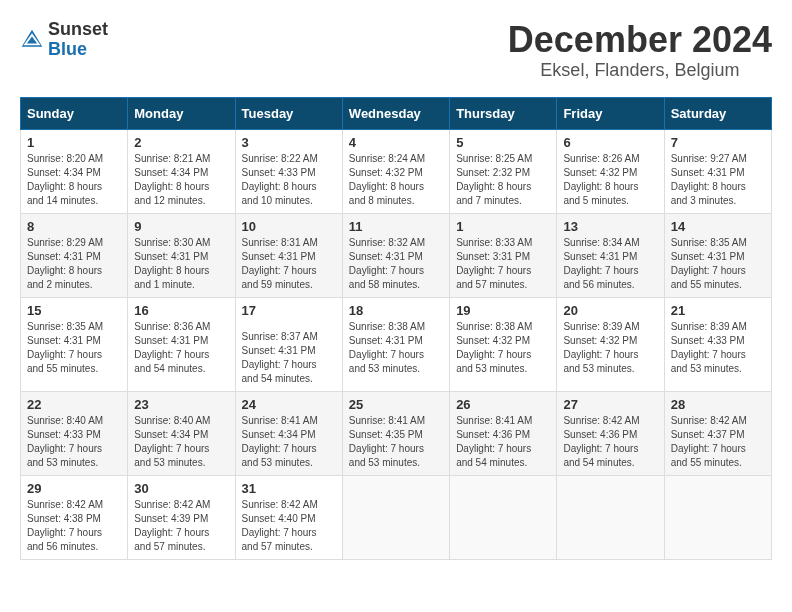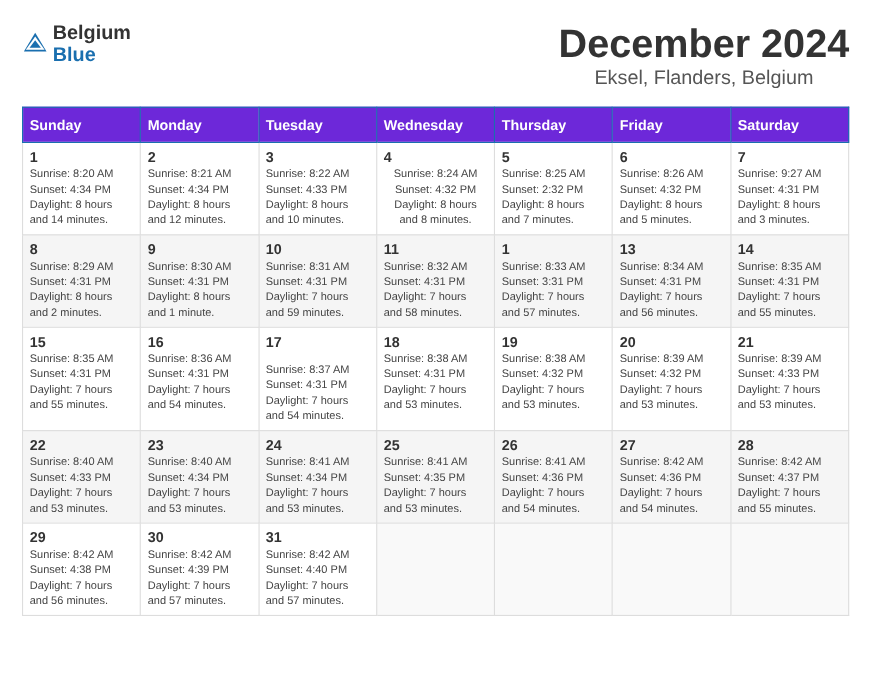--- a/index.html
+++ b/index.html
@@ -45,21 +45,21 @@
       font-size: 18px;
       color: #555;
       text-align: center;
     }
     .calendar {
       width: 100%;
       border-collapse: collapse;
       border: 1px solid #ccc;
     }
     .calendar th {
-      background: #6d28d9;
+      background: #0c4a6e;
       color: #fff;
       font-size: 13px;
       font-weight: bold;
       padding: 8px 6px;
       text-align: left;
       border: 1px solid #1a6faf;
     }
     .calendar td {
       vertical-align: top;
       padding: 5px 6px;
@@ -92,21 +92,21 @@
 <body>
 
 <div class="header-section">
   <div class="logo">
     <svg class="logo-icon" viewBox="0 0 28 28" xmlns="http://www.w3.org/2000/svg">
       <polygon points="14,2 26,22 2,22" fill="#1a6faf"></polygon>
       <polygon points="14,6 24,20 4,20" fill="white"></polygon>
       <polygon points="14,10 20,18 8,18" fill="#1a6faf"></polygon>
     </svg>
     <div>
-      <div class="logo-text"><span class="logo-general">Belgium</span></div>
+      <div class="logo-text"><span class="logo-general">Sunset</span></div>
       <div class="logo-text"><span class="logo-blue">Blue</span></div>
     </div>
   </div>
   <div class="title-section">
     <div class="month-title">December 2024</div>
     <div class="location">Eksel, Flanders, Belgium</div>
   </div>
 </div>
 
 <table class="calendar">
@@ -139,21 +139,21 @@
         </td>
         <td>
           <span class="day-num">3</span>
           <div class="day-info" style="white-space: pre-line;">Sunrise: 8:22 AM
 Sunset: 4:33 PM
 Daylight: 8 hours
 and 10 minutes.</div>
         </td>
         <td>
           <span class="day-num">4</span>
-          <div class="day-info" style="white-space: pre-line; text-align: center;">Sunrise: 8:24 AM
+          <div class="day-info" style="white-space: pre-line;">Sunrise: 8:24 AM
 Sunset: 4:32 PM
 Daylight: 8 hours
 and 8 minutes.</div>
         </td>
         <td>
           <span class="day-num">5</span>
           <div class="day-info" style="white-space: pre-line;">Sunrise: 8:25 AM
 Sunset: 2:32 PM
 Daylight: 8 hours
 and 7 minutes.</div>

